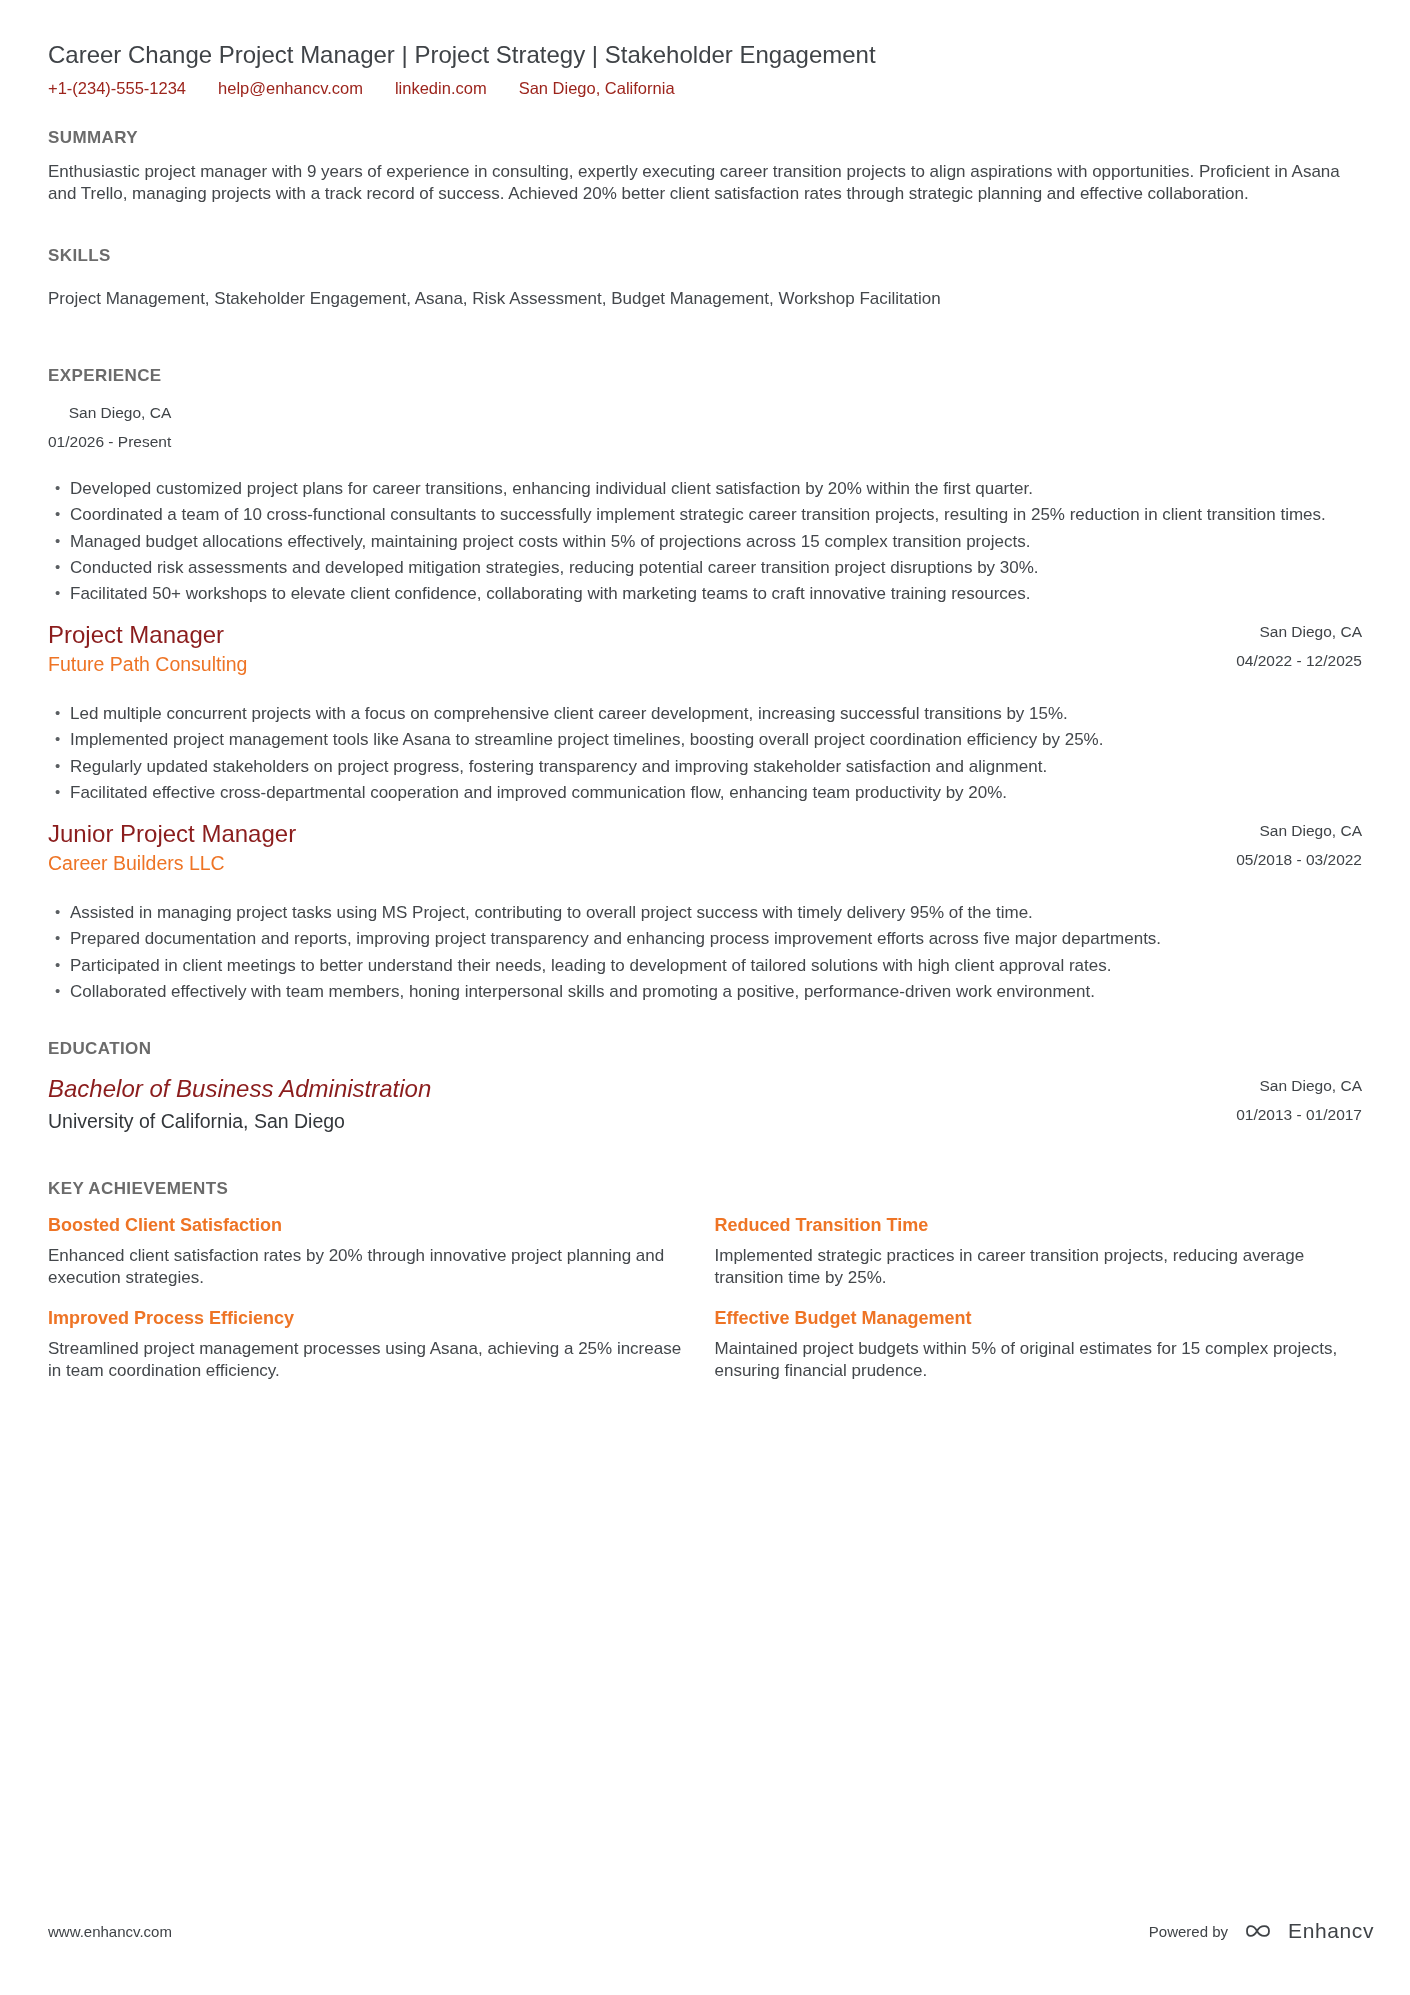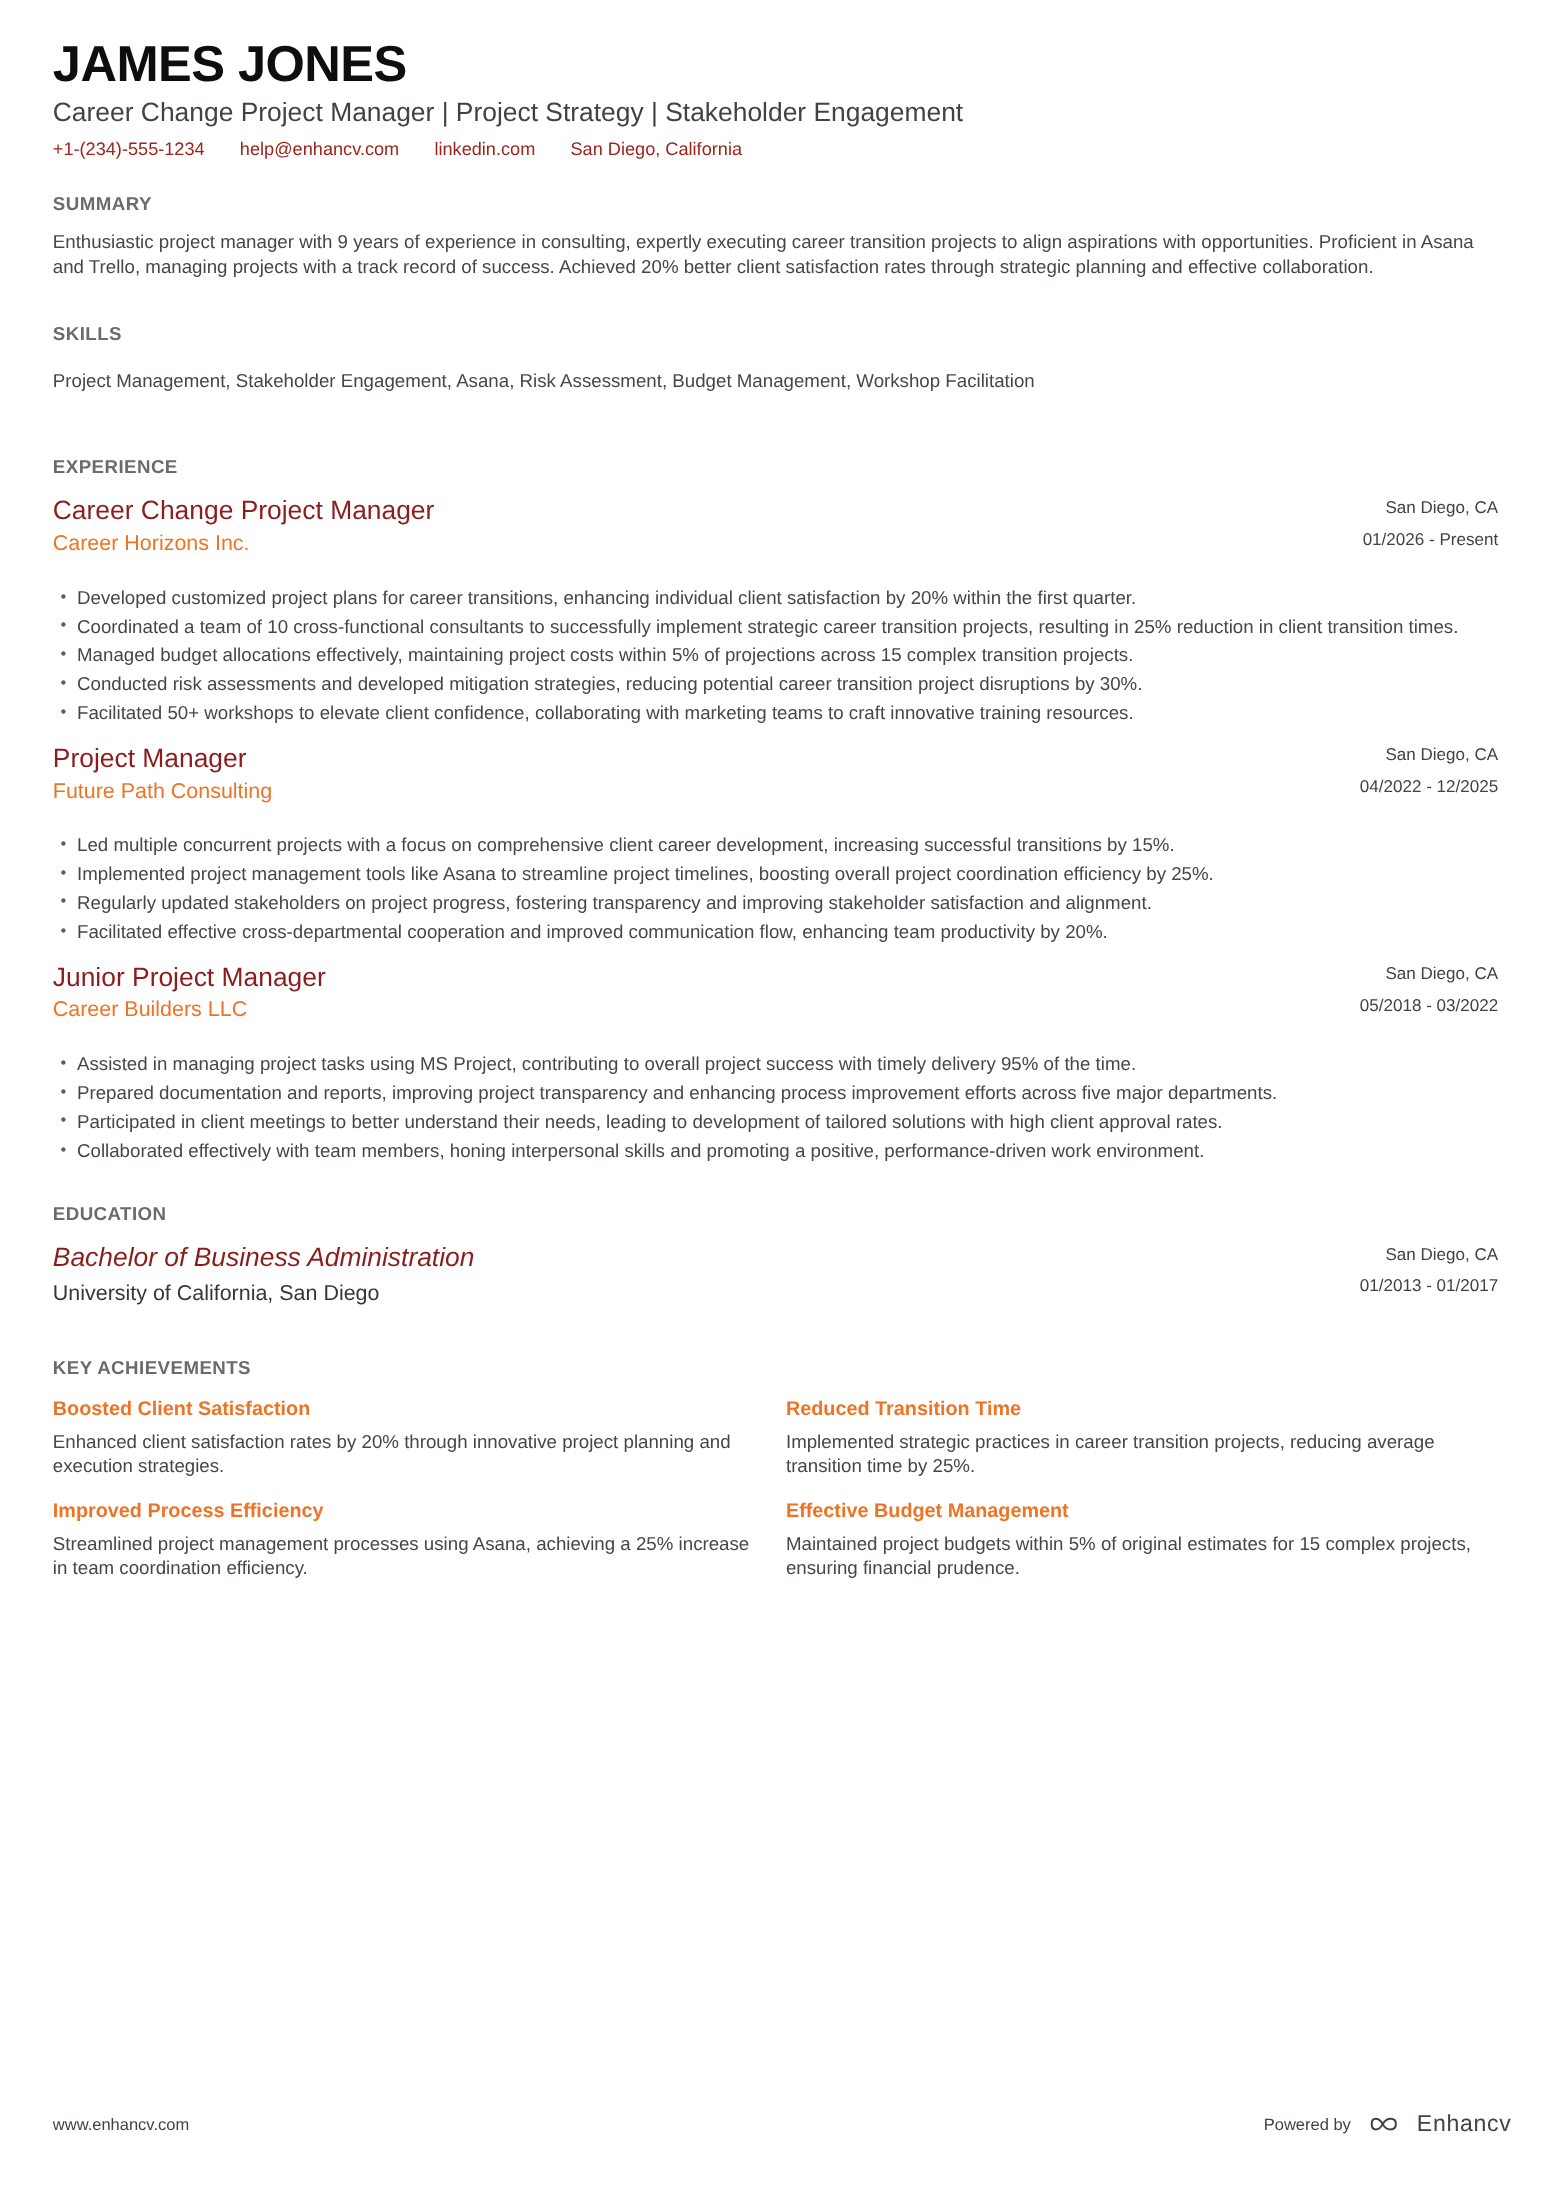--- a/index.html
+++ b/index.html
@@ -75,21 +75,20 @@
   .powered-by { font-size: 15px; color: #3f4347; }
   .brand-name { font-size: 21px; color: #3f4347; letter-spacing: 0.6px; }
   .brand-logo { display: inline-flex; }
 </style>
 </head>
 <body>
 
 <div class="page">
 
   <div>
-    <div class="name">JAMES JONES</div>
     <div class="headline">Career Change Project Manager | Project Strategy | Stakeholder Engagement</div>
     <div class="contact-row">
       <span class="contact-item">+1-(234)-555-1234</span>
       <a class="contact-item" href="#">help@enhancv.com</a>
       <a class="contact-item" href="#">linkedin.com</a>
       <span class="contact-item">San Diego, California</span>
     </div>
   </div>
 
   <div class="summary-section">
@@ -100,24 +99,20 @@
   <div class="skills-section">
     <div class="section-heading">SKILLS</div>
     <div class="body-text">Project Management, Stakeholder Engagement, Asana, Risk Assessment, Budget Management, Workshop Facilitation</div>
   </div>
 
   <div class="experience-section">
     <div class="section-heading">EXPERIENCE</div>
 
     <div class="job">
       <div class="job-head">
-        <div>
-          <div class="job-title">Career Change Project Manager</div>
-          <div class="job-company">Career Horizons Inc.</div>
-        </div>
         <div class="job-meta">
           <div class="meta-location">San Diego, CA</div>
           <div class="meta-dates">01/2026 - Present</div>
         </div>
       </div>
       <ul class="bullets">
         <li>Developed customized project plans for career transitions, enhancing individual client satisfaction by 20% within the first quarter.</li>
         <li>Coordinated a team of 10 cross-functional consultants to successfully implement strategic career transition projects, resulting in 25% reduction in client transition times.</li>
         <li>Managed budget allocations effectively, maintaining project costs within 5% of projections across 15 complex transition projects.</li>
         <li>Conducted risk assessments and developed mitigation strategies, reducing potential career transition project disruptions by 30%.</li>

